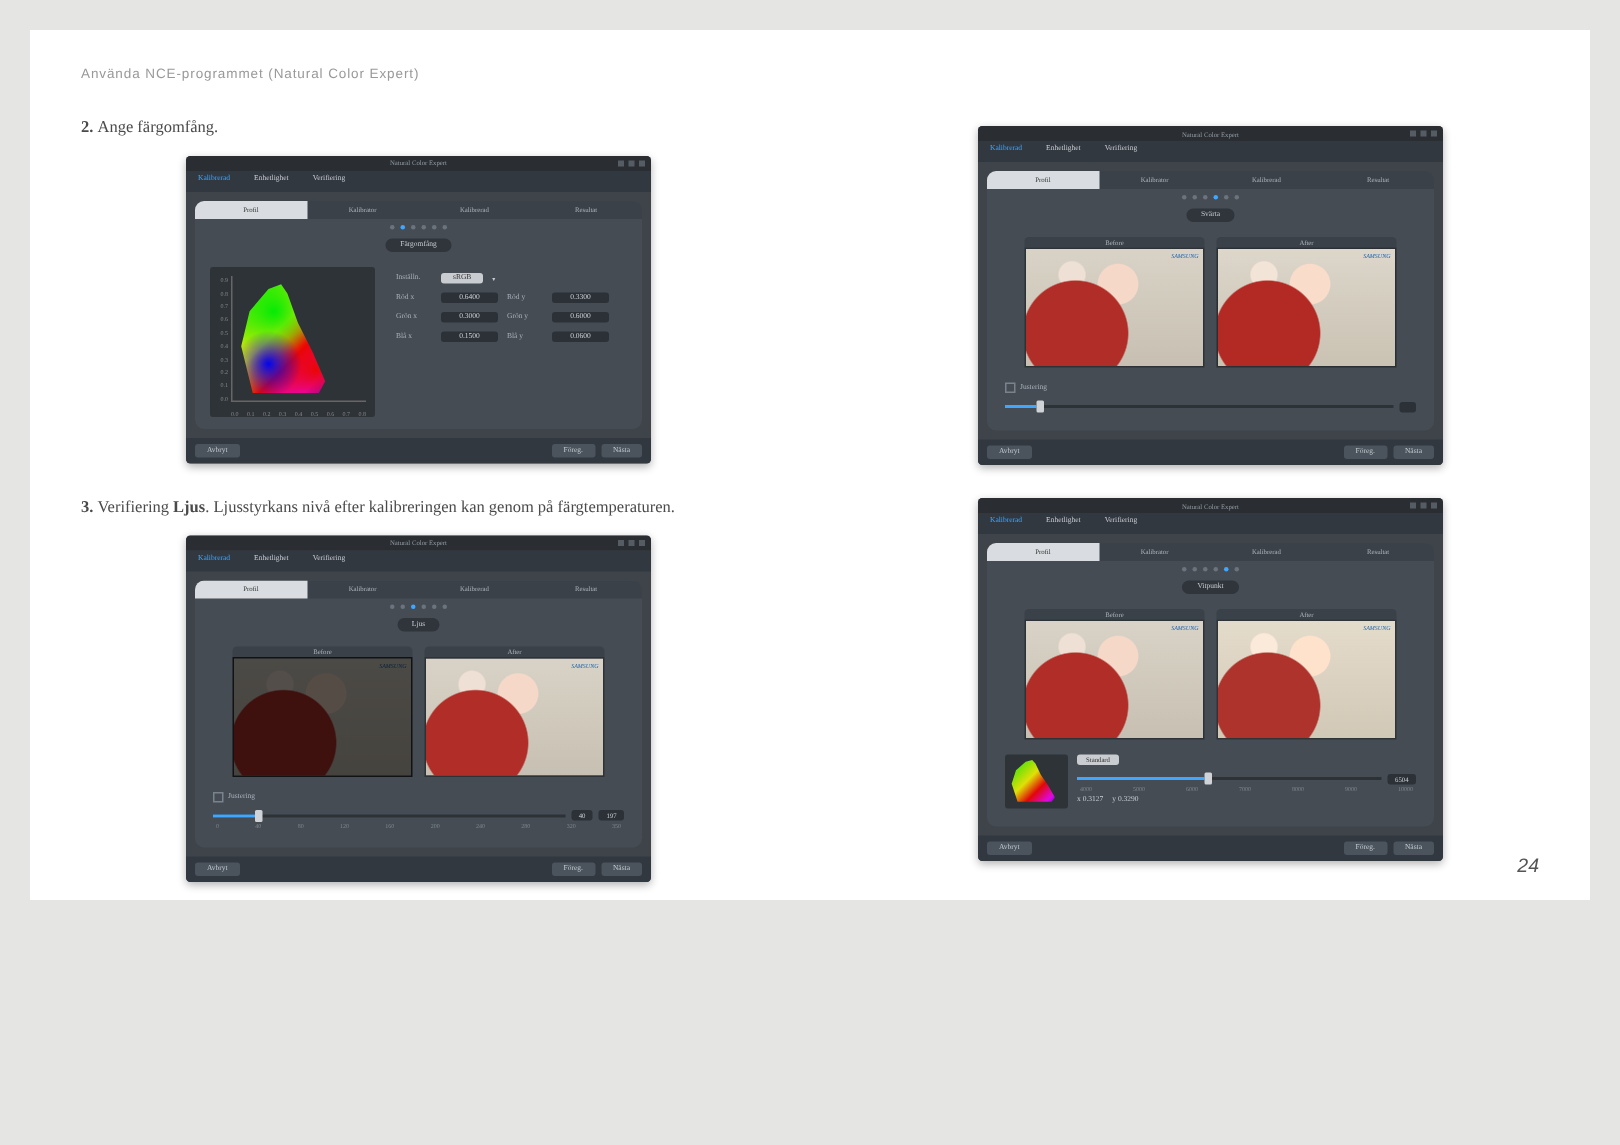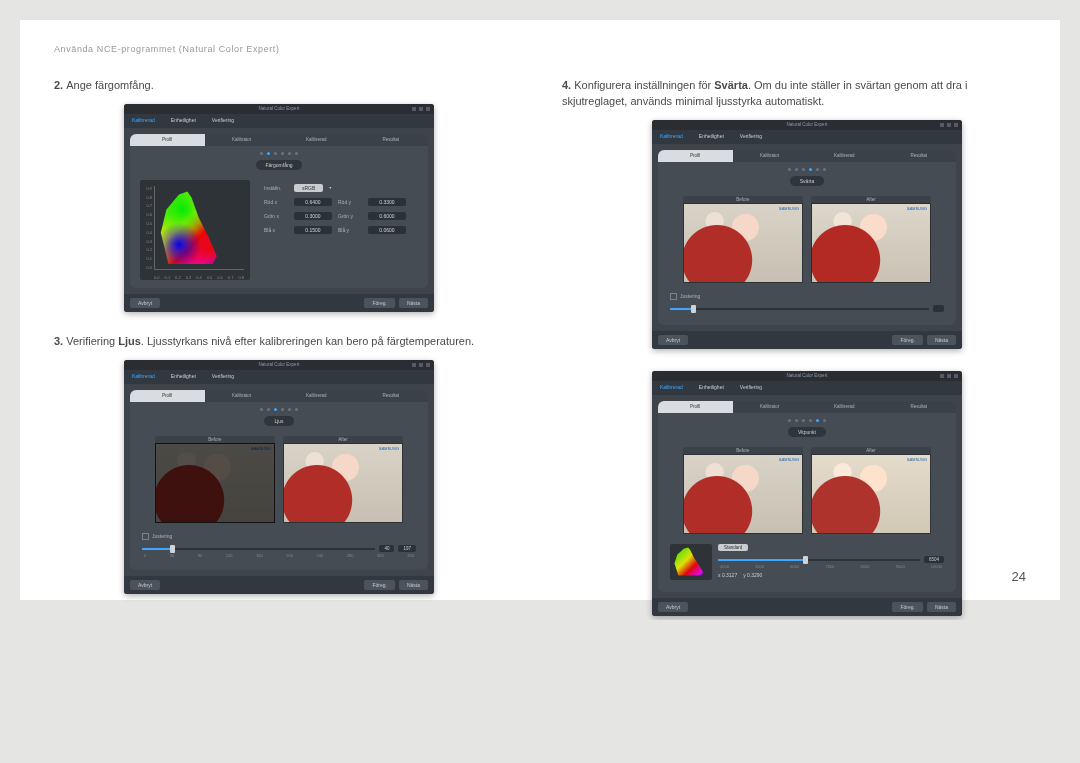--- a/index.html
+++ b/index.html
@@ -20,20 +20,21 @@
   }
   .breadcrumb {
     font-size: 9px;
     letter-spacing: 0.6px;
     color: #999;
     margin-bottom: 24px;
   }
   .columns {
     display: flex;
     gap: 44px;
+    font-family: Liberation Serif, serif;
   }
   .col { flex: 1; }
   .step {
     font-size: 11px;
     color: #4a4a4a;
     margin: 0 0 10px 0;
     line-height: 1.45;
   }
   .step b { font-weight: bold; }
 
@@ -234,21 +235,21 @@
     padding:4px 6px; background:#323840;
   }
   .fbtn {
     font-size:5px; background:#4b535c; padding:2px 8px;
     border-radius:2px; color:#c4cad1;
   }
   .fbtns-r { display:flex; gap:4px; }
 
   .pagenum {
     position:absolute; right:34px; bottom:16px;
-    font-size:13px; color:#555;
+    font-size:13px; color:#555;font-style:italic;
   }
 </style>
 </head>
 <body>
 
 <div class="page">
   <div class="breadcrumb">Använda NCE-programmet (Natural Color Expert)</div>
 
   <div class="columns">
 
@@ -341,21 +342,21 @@
         <div class="appfooter">
           <span class="fbtn">Avbryt</span>
           <span class="fbtns-r">
             <span class="fbtn">Föreg.</span>
             <span class="fbtn">Nästa</span>
           </span>
         </div>
       </div>
 
       <p class="step">
-        <b>3.</b>&nbsp;<span>Verifiering </span><b>Ljus</b><span>. Ljusstyrkans nivå efter kalibreringen kan bero på färgtemperaturen.</span>
+        <b>3.</b>&nbsp;<span>Verifiering </span><b>Ljus</b><span>. Ljusstyrkans nivå efter kalibreringen kan genom på färgtemperaturen.</span>
       </p>
 
       <div class="appwin">
         <div class="titlebar">
             <span>Natural Color Expert</span>
             <div class="winctl">
               <span></span>
               <span></span>
               <span></span>
             </div>
@@ -421,23 +422,20 @@
           <span class="fbtns-r">
               <span class="fbtn">Föreg.</span>
               <span class="fbtn">Nästa</span>
             </span>
         </div>
       </div>
     </div>
 
     <div class="col">
 
-      <p class="step">
-        <b>4.</b>&nbsp;<span>Konfigurera inställningen för </span><b>Svärta</b><span>. Om du inte ställer in svärtan genom att dra i skjutreglaget, används minimal ljusstyrka automatiskt.</span>
-      </p>
 
       <div class="appwin" style="margin-left:90px">
         <div class="titlebar">
             <span>Natural Color Expert</span>
             <div class="winctl">
               <span></span>
               <span></span>
               <span></span>
             </div>
           </div>

